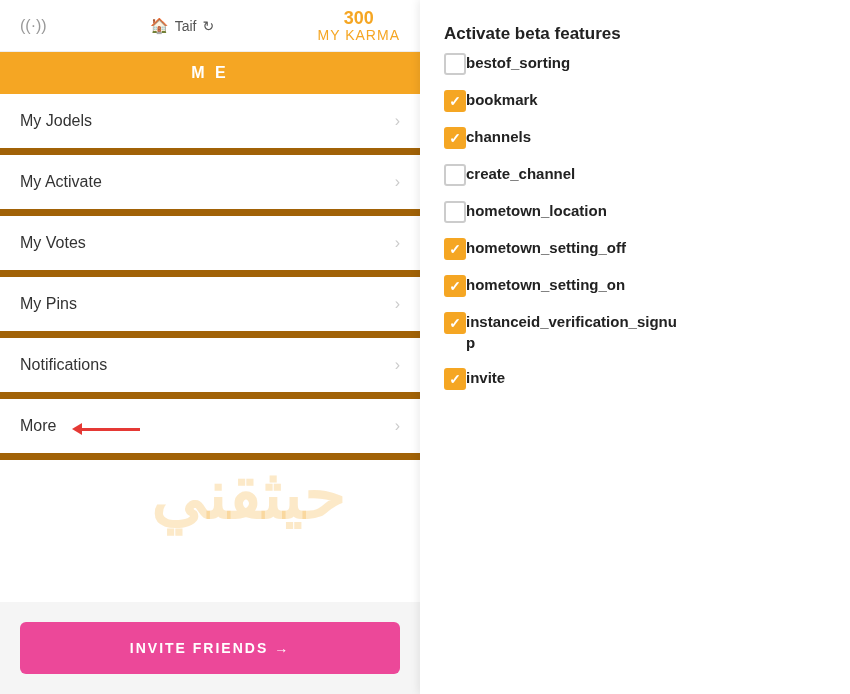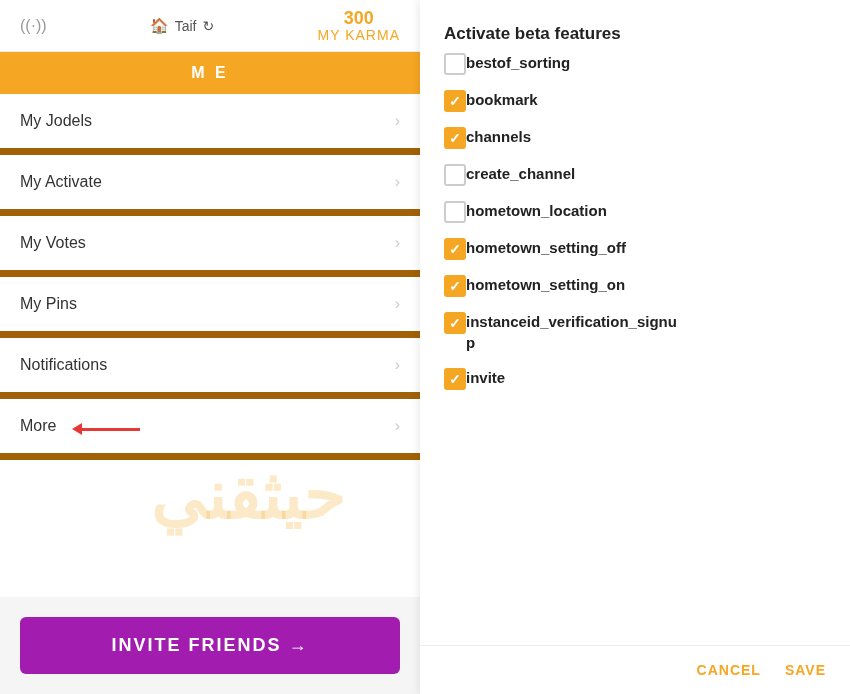--- a/index.html
+++ b/index.html
@@ -136,26 +136,26 @@
       white-space: nowrap;
     }
 
     
     .invite-section {
       padding: 20px;
       background: #f5f5f5;
     }
     .invite-btn {
       width: 100%;
-      background: #a21caf;
+      background: #ec4899;
       color: #fff;
       border: none;
       border-radius: 6px;
       padding: 18px;
-      font-size: 18px;
+      font-size: 14px;
       font-weight: 700;
       letter-spacing: 2px;
       cursor: pointer;
       text-transform: uppercase;
     }
 
     
     .right-panel {
       width: 430px;
       height: 694px;
@@ -356,18 +356,14 @@
 
       <div class="feature-item">
         <div class="checkbox checked"></div>
         <span class="feature-name">invite</span>
       </div>
 
 
     </div>
   </div>
 
-  <div class="dialog-footer">
-    <button class="footer-btn cancel">CANCEL</button>
-    <button class="footer-btn save">SAVE</button>
-  </div>
 
 </div>
 
 </body></html>

